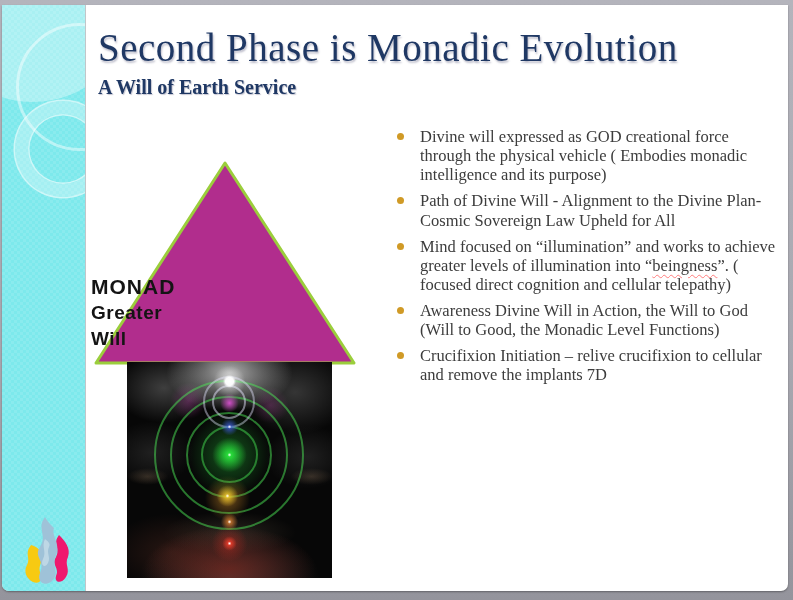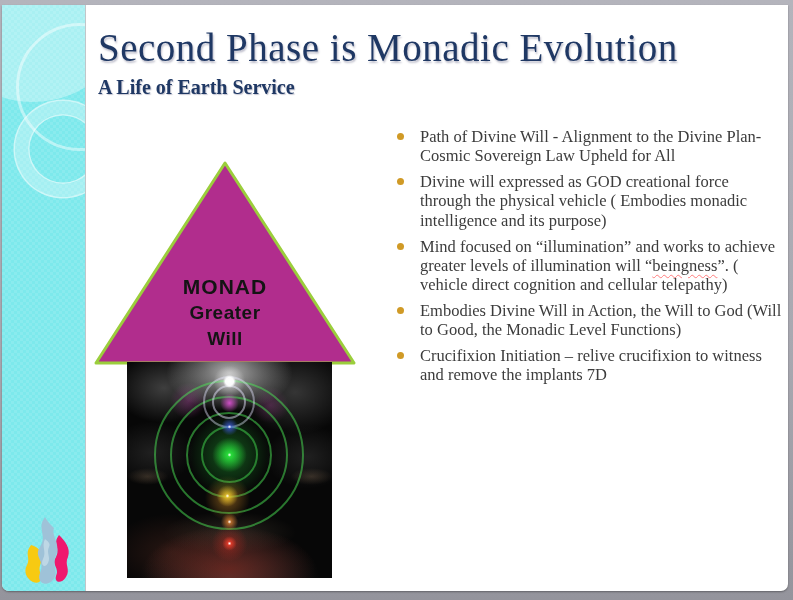--- a/index.html
+++ b/index.html
@@ -52,21 +52,21 @@
   .subtitle {
     margin-top:4px; font-size:20px; font-weight:bold;
     color:var(--title_text,#1f3864);
     text-shadow:1px 1px 1px rgba(110,110,140,.4);
   }
 
   
   .triangle-wrap { position:absolute; left:89px; top:152px; width:268px; height:210px; }
   .triangle-wrap svg { position:absolute; left:0; top:0; }
   .triangle-label {
-    position:absolute; left:0; right:0; top:116px; text-align:center;
+    position:absolute; left:0; right:0; top:116px; text-align:left;
     font-family:"Liberation Sans", sans-serif; font-weight:bold; color:#141414;
   }
   .triangle-label .l1 { font-size:21px; line-height:27px; letter-spacing:1px; }
   .triangle-label .l2, .triangle-label .l3 { font-size:19px; line-height:26px; letter-spacing:.5px; }
 
   
   .chakra {
     position:absolute; left:125px; top:357px; width:205px; height:216px;
     background:#070707; overflow:hidden;
   }
@@ -145,21 +145,21 @@
       <svg class="flame" viewBox="0 0 54 82">
         <path d="M13,32 C6,41 13,45 9,52 C5,59 9,66 15,69 C22,72 25,66 22,59 C20,53 25,48 24,42 C23,36 17,33 13,32 Z" fill="#f7ca12"></path>
         <path d="M41,22 C34,31 43,35 38,44 C33,52 42,55 38,63 C36,69 43,72 48,64 C53,56 46,52 50,44 C53,35 47,28 41,22 Z" fill="#ef186e"></path>
         <path d="M27,4 C18,16 30,22 22,34 C15,44 28,48 22,60 C18,69 28,75 35,67 C42,59 33,53 38,42 C43,31 33,23 36,15 C32,11 29,8 27,4 Z" fill="#9fc2d8"></path>
         <path d="M27,26 C23,34 29,38 25,46 C22,52 27,56 30,50 C33,44 28,40 31,34 C33,30 29,28 27,26 Z" fill="#c6dce8" opacity=".8"></path>
       </svg>
     </div>
 
     <div class="title-block">
       <div class="title">Second Phase is Monadic Evolution</div>
-      <div class="subtitle">A Life of Earth Service</div>
+      <div class="subtitle">A Will of Earth Service</div>
     </div>
 
     <div class="triangle-wrap">
       <svg width="268" height="210" viewBox="0 0 268 210">
         <polygon points="134,6 263,206 5,206" fill="var(--triangle_fill,#b12d8d)" stroke="var(--triangle_border,#9bce3c)" stroke-width="3" stroke-linejoin="round"></polygon>
       </svg>
       <div class="triangle-label">
         <div class="l1">MONAD</div>
         <div class="l2">Greater</div>
         <div class="l3">Will</div>
@@ -172,30 +172,30 @@
       <div class="ring r2"></div>
       <div class="ring r3"></div>
       <div class="ring r4"></div>
       <div class="ring u1"></div>
       <div class="ring u2"></div>
       <div class="glows"></div>
     </div>
 
     <ul class="bullets">
       <li>
+        <span>Divine will expressed as GOD creational force through the physical vehicle ( Embodies monadic intelligence and its purpose)</span>
+      </li>
+      <li>
         <span>Path of Divine Will - Alignment to the Divine Plan-Cosmic Sovereign Law Upheld for All</span>
       </li>
       <li>
-        <span>Divine will expressed as GOD creational force through the physical vehicle ( Embodies monadic intelligence and its purpose)</span>
-      </li>
-      <li>
-        <span>Mind focused on “illumination” and works to achieve greater levels of illumination will “</span><span class="misspell">beingness</span><span>”. ( vehicle direct cognition and cellular telepathy)</span>
-      </li>
-      <li>
-        <span>Embodies Divine Will in Action, the Will to God (Will to Good, the Monadic Level Functions)</span>
-      </li>
-      <li>
-        <span>Crucifixion Initiation – relive crucifixion to witness and remove the implants 7D</span>
+        <span>Mind focused on “illumination” and works to achieve greater levels of illumination into “</span><span class="misspell">beingness</span><span>”. ( focused direct cognition and cellular telepathy)</span>
+      </li>
+      <li>
+        <span>Awareness Divine Will in Action, the Will to God (Will to Good, the Monadic Level Functions)</span>
+      </li>
+      <li>
+        <span>Crucifixion Initiation – relive crucifixion to cellular and remove the implants 7D</span>
       </li>
     </ul>
 
   </div>
 </div>
 
 </body></html>

